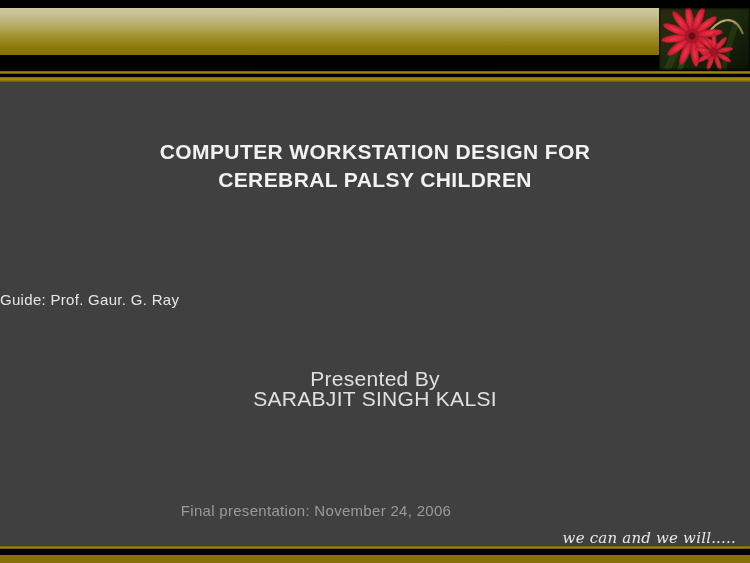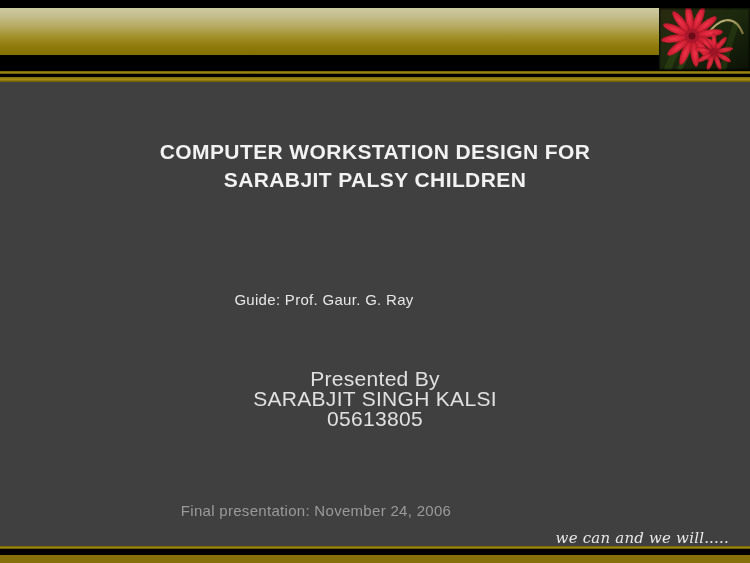--- a/index.html
+++ b/index.html
@@ -121,21 +121,21 @@
     letter-spacing: 0.4px;
     line-height: 28px;
     white-space: nowrap;
   }
 
   .guide-block {
     position: absolute;
     left: 0;
     top: 283px;
     width: 648px;
-    text-align: center;
+    text-align: left;
   }
   .guide-line {
     color: #e6e6e6;
     font-size: 15px;
     letter-spacing: 0.3px;
   }
 
   .presenter-block {
     position: absolute;
     left: 0;
@@ -162,21 +162,21 @@
     font-size: 15px;
     letter-spacing: 0.3px;
   }
 
   .tagline-block {
     position: absolute;
     left: 0;
     top: 521px;
     width: 750px;
     text-align: right;
-    padding-right: 21px;
+    padding-right: 14px;
     box-sizing: border-box;
   }
   .tagline-text {
     color: #e8e8e8;
     font-size: 15px;
     font-style: italic;
     font-family: "DejaVu Serif", serif;
     letter-spacing: 0.2px;
   }
 </style>
@@ -250,31 +250,30 @@
         </g>
         <circle cx="0" cy="0" r="5" fill="#9c1426"></circle>
       </g>
 
       <rect x="0" y="0" width="91" height="62" fill="none" stroke="#000000" stroke-width="3" opacity="0.45"></rect>
     </svg>
   </div>
 
   <div class="title-block">
     <div class="title-line">COMPUTER WORKSTATION DESIGN FOR</div>
-    <div class="title-line">SARABJIT PALSY CHILDREN</div>
+    <div class="title-line">CEREBRAL PALSY CHILDREN</div>
   </div>
 
   <div class="guide-block">
     <div class="guide-line">Guide: Prof. Gaur. G. Ray</div>
   </div>
 
   <div class="presenter-block">
     <div class="presenter-line">Presented By</div>
     <div class="presenter-line">SARABJIT SINGH KALSI</div>
-    <div class="presenter-line">05613805</div>
   </div>
 
   <div class="date-block">
     <div class="date-line">Final presentation: November 24, 2006</div>
   </div>
 
   <div class="tagline-block">
     <span class="tagline-text">we can and we will.....</span>
   </div>
 

